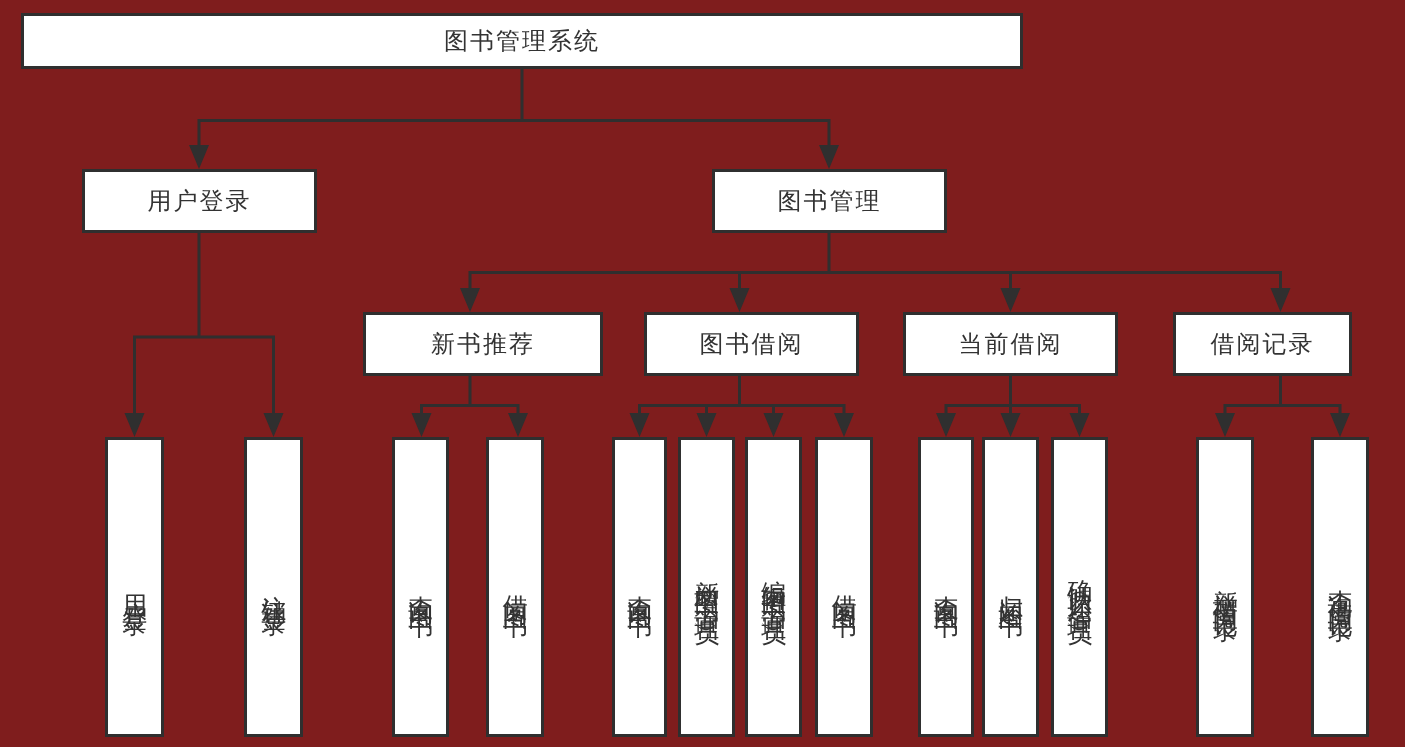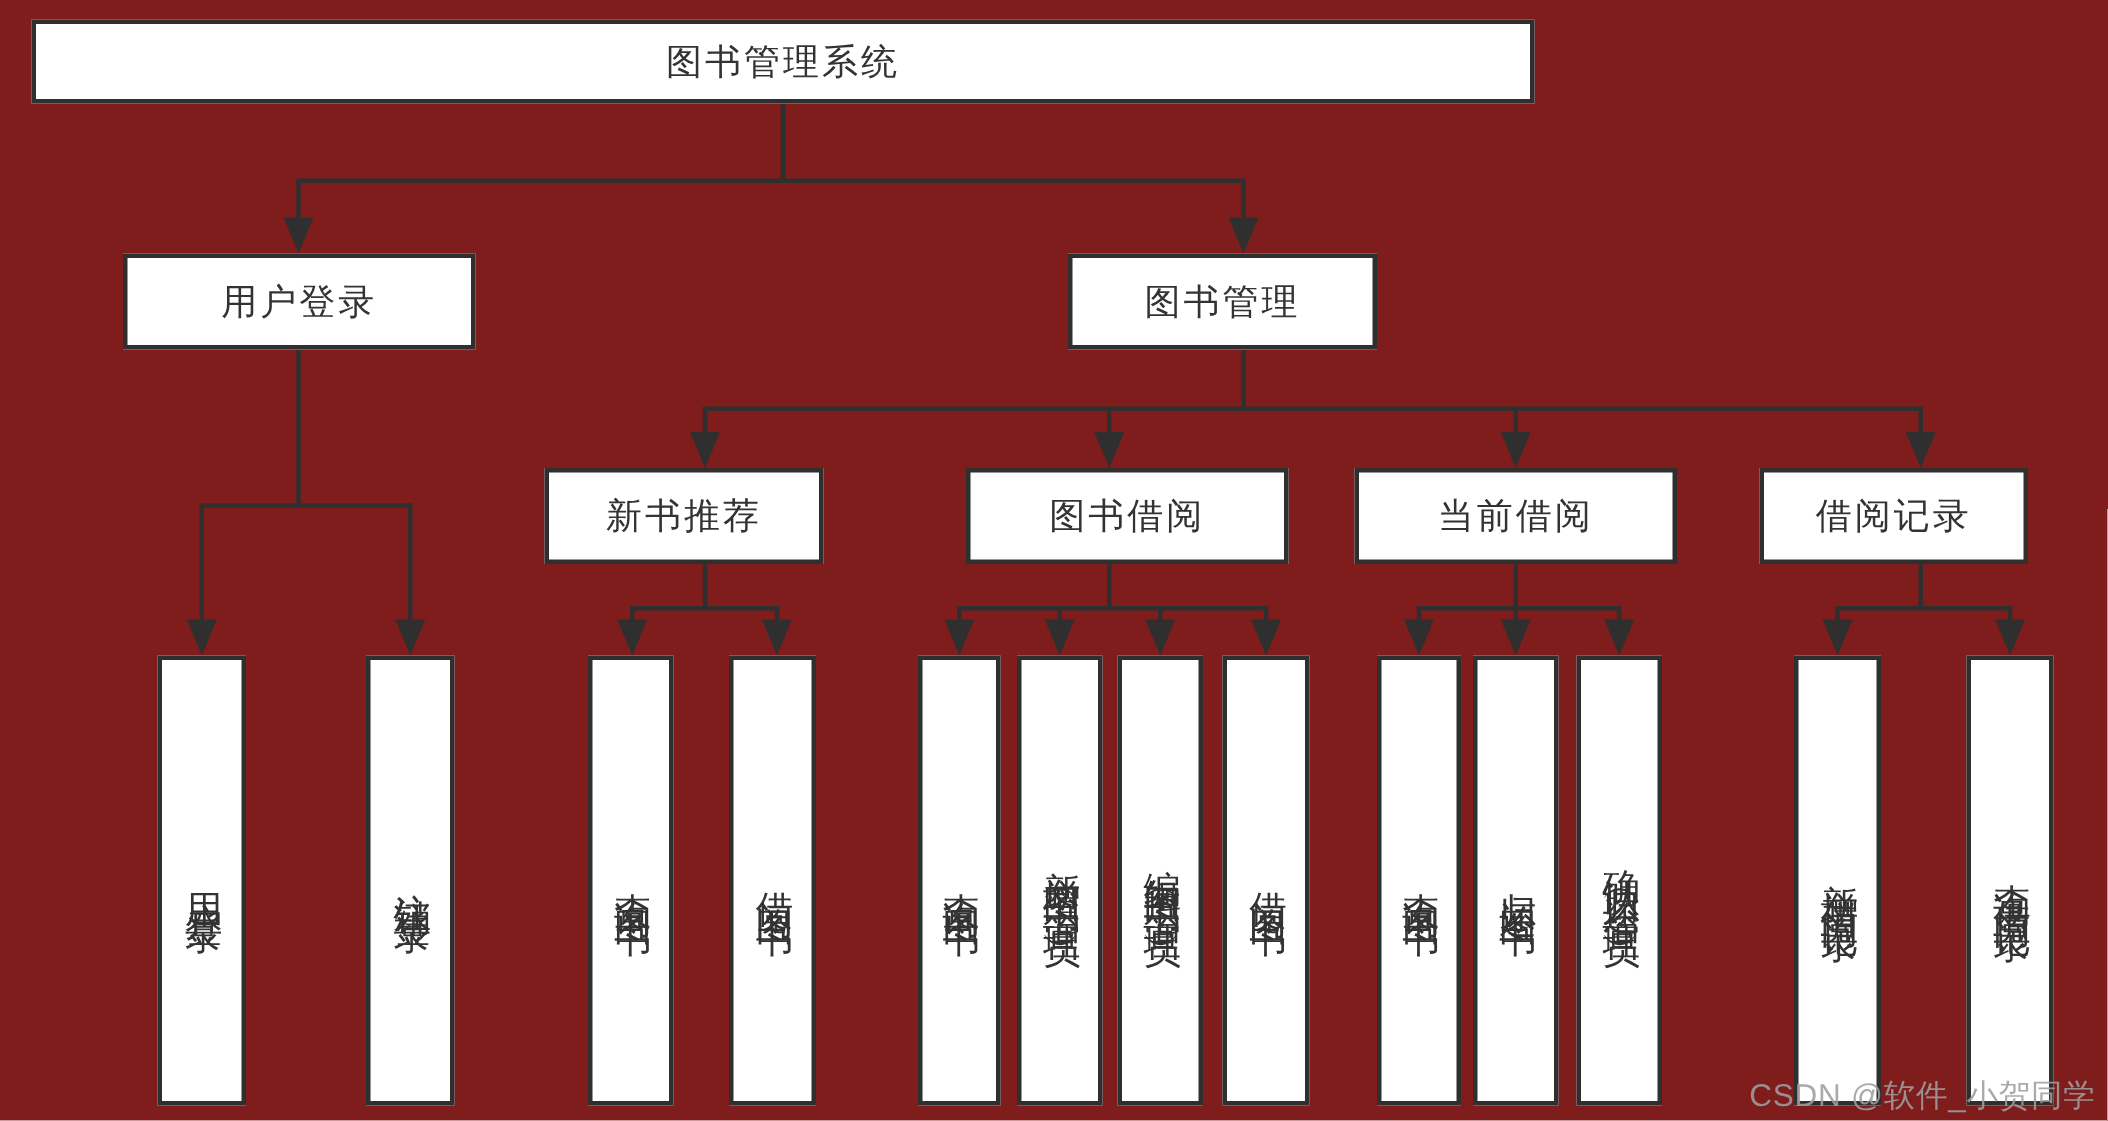--- a/index.html
+++ b/index.html
@@ -110,25 +110,25 @@
              M1330 413 L1350 413 L1340 437 Z"></path>
   </svg>
 
   <div class="box" style="left:21px; top:13px; width:1002px; height:56px;">
     <span class="hlabel">图书管理系统</span>
   </div>
 
   <div class="box" style="left:82px; top:169px; width:235px; height:64px;">
     <span class="hlabel">用户登录</span>
   </div>
-  <div class="box" style="left:712px; top:169px; width:206px; height:64px;">
+  <div class="box" style="left:712px; top:169px; width:235px; height:64px;">
     <span class="hlabel">图书管理</span>
   </div>
 
-  <div class="box" style="left:363px; top:312px; width:186px; height:64px;">
+  <div class="box" style="left:363px; top:312px; width:240px; height:64px;">
     <span class="hlabel">新书推荐</span>
   </div>
   <div class="box" style="left:632px; top:312px; width:215px; height:64px;margin-left:12px;">
     <span class="hlabel">图书借阅</span>
   </div>
   <div class="box" style="left:903px; top:312px; width:215px; height:64px;">
     <span class="hlabel">当前借阅</span>
   </div>
   <div class="box" style="left:1173px; top:312px; width:179px; height:64px;">
     <span class="hlabel">借阅记录</span>
@@ -171,15 +171,14 @@
     <span class="vtext">确认归还（管理员）</span>
   </div>
 
   <div class="box leaf" style="left:1196px; width:58px;">
     <span class="vtext">新增借阅记录</span>
   </div>
   <div class="box leaf" style="left:1311px; width:58px;">
     <span class="vtext">查询借阅记录</span>
   </div>
 
-  <div class="watermark">CSDN @软件_小贺同学</div>
 
 </div>
 
 </body></html>

